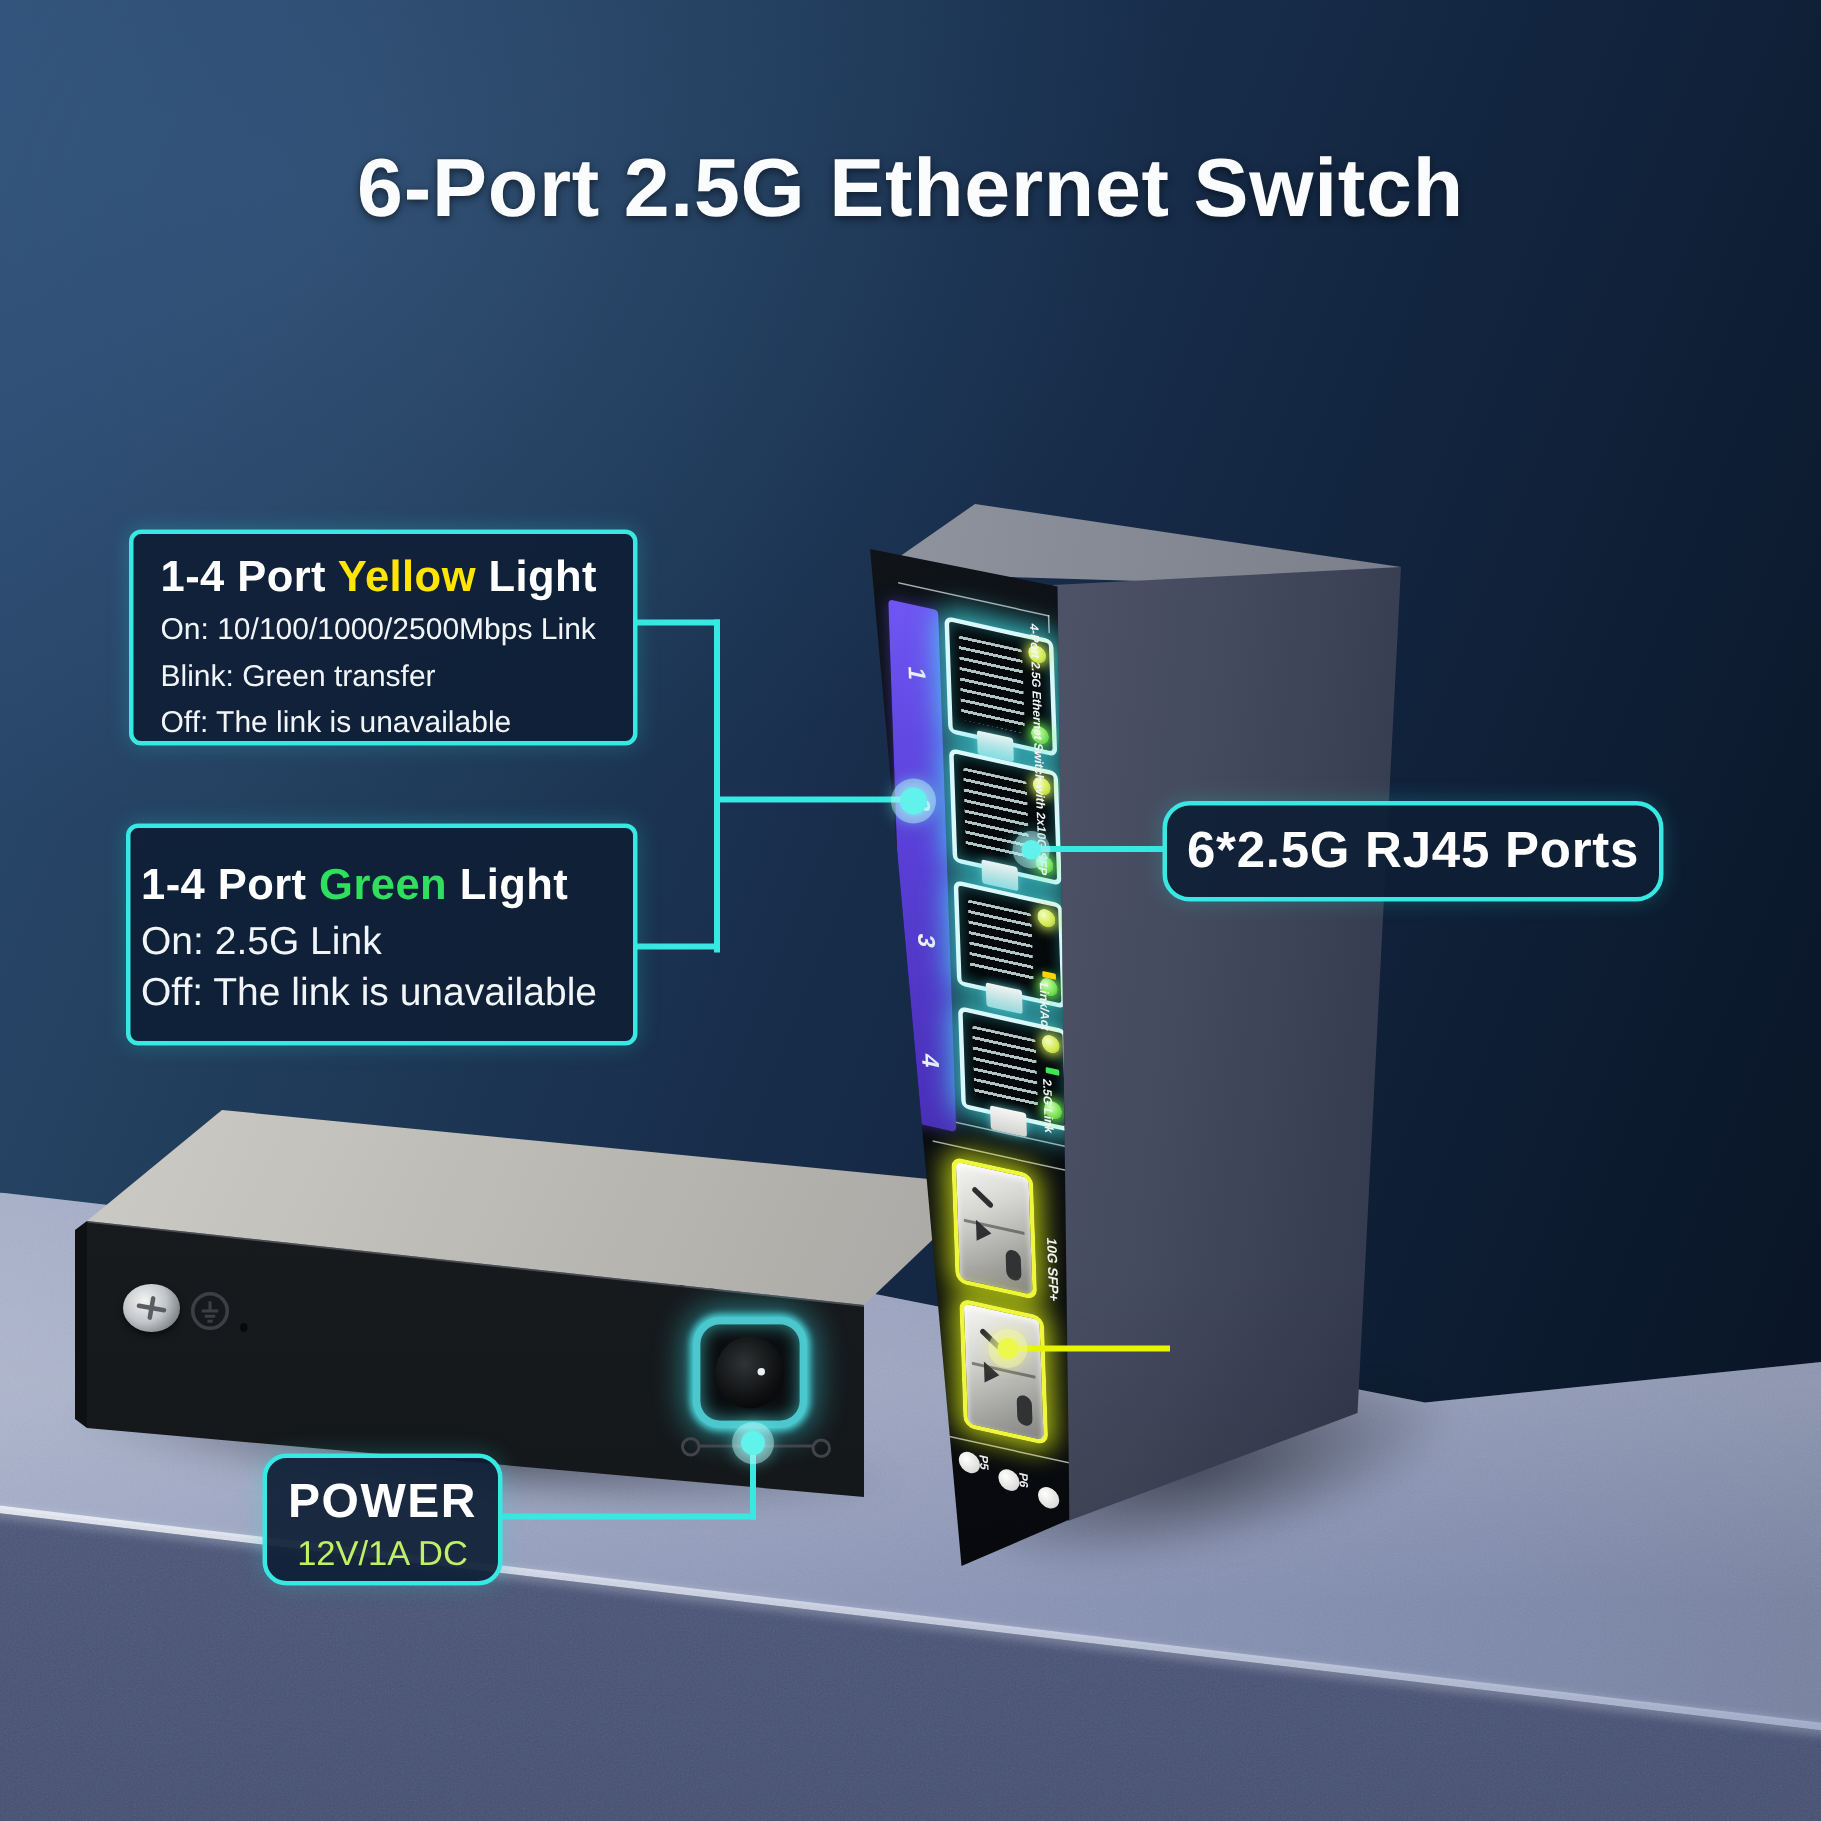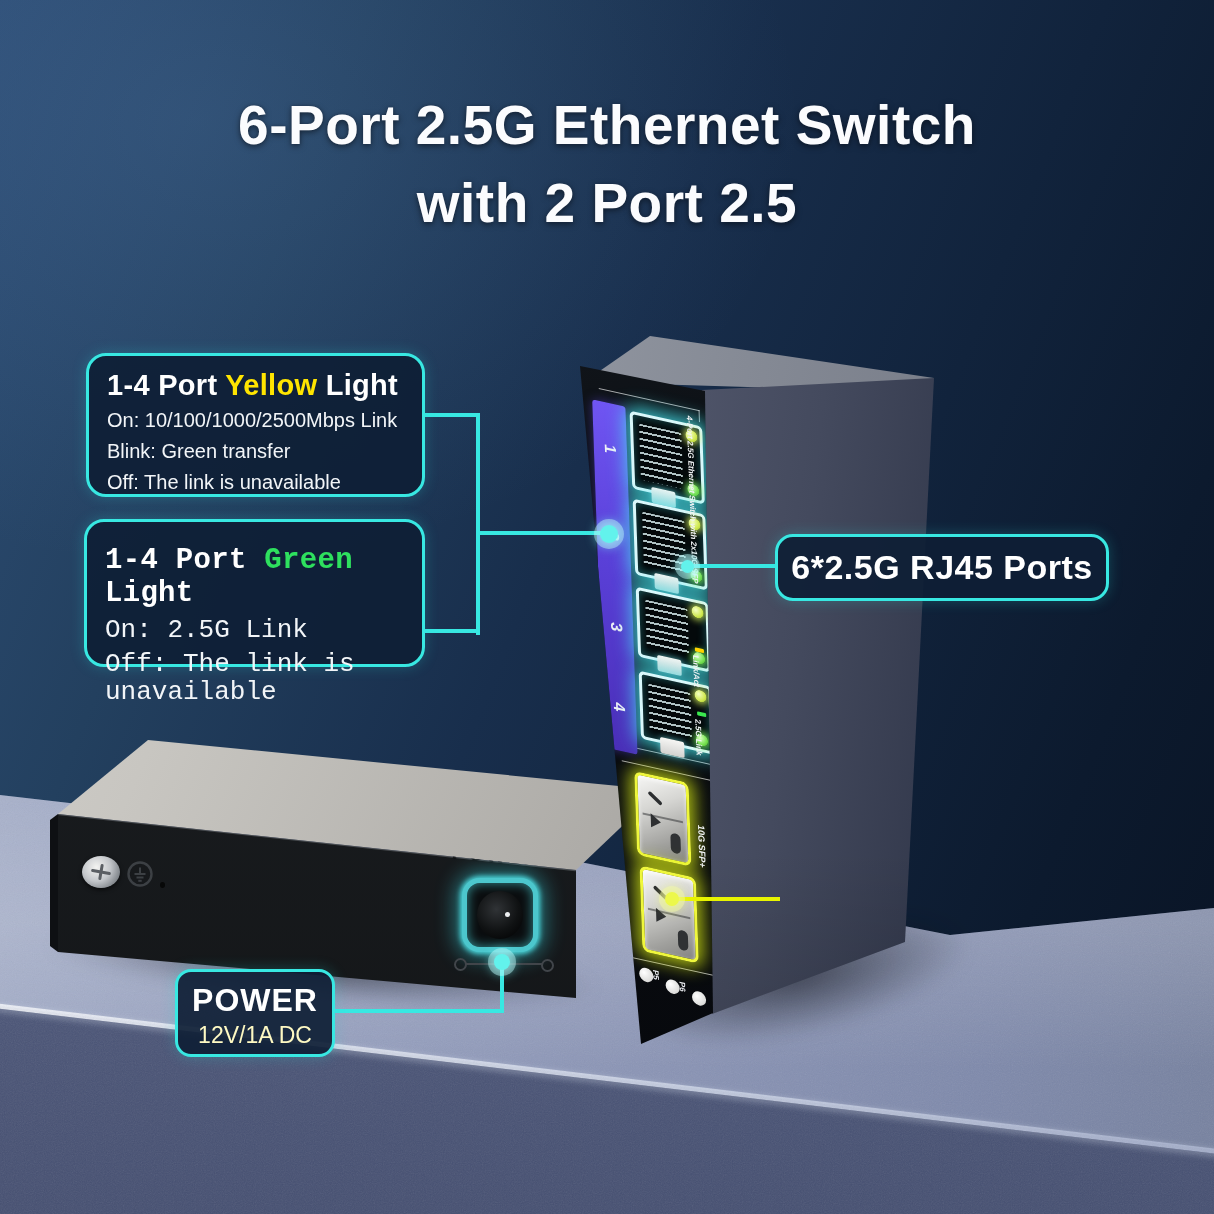--- a/index.html
+++ b/index.html
@@ -170,37 +170,37 @@
     background:radial-gradient(circle at 35% 35%,#ffffff,#dddddb 68%,#b5b5b3 100%);}
   
   .cline{position:absolute;background:var(--line-cyan);z-index:8;}
   .yline{position:absolute;background:var(--line-yellow);z-index:8;}
   .dot{position:absolute;border-radius:50%;z-index:9;}
   .dot.cyan{background:#62f2ec;box-shadow:0 0 0 6px rgba(190,250,250,.45),0 0 12px 3px rgba(110,240,240,.85);}
   .dot.yellow{background:#ecf84a;box-shadow:0 0 0 6px rgba(244,250,170,.45),0 0 12px 3px rgba(235,248,90,.85);}
   
   .note{
     position:absolute;box-sizing:border-box;color:#fff;z-index:10;
-    background:rgba(14,30,53,.92);border:3px solid var(--line-cyan);border-radius:20px;
+    background:rgba(14,30,53,.92);border:3px solid var(--line-cyan);border-radius:8px;
     box-shadow:0 0 14px rgba(40,220,220,.25);
   }
   .note h3{margin:0;font-size:29px;font-weight:bold;letter-spacing:.3px;}
   .note p{margin:6px 0 0 0;font-size:20px;line-height:25px;color:#f2f5f8;}
   .note-yellow{left:86px;top:353px;width:339px;height:144px;padding:13px 18px;}
-  .note-green{left:84px;top:519px;width:341px;height:148px;padding:22px 18px;font-family:Liberation Mono, monospace;}
+  .note-green{left:84px;top:549px;width:341px;height:148px;padding:22px 7px;}
   .note-green p{font-size:26px;line-height:28px;}
   .hl{font-weight:bold;}
   .note-pill{display:flex;align-items:center;justify-content:center;
     font-size:34px;font-weight:bold;border-radius:18px;letter-spacing:.5px;}
   .note-rj45{left:775px;top:534px;width:334px;height:67px;}
   .note-sfp{left:777px;top:869px;width:338px;height:67px;border-color:var(--line-yellow);
     box-shadow:0 0 14px rgba(235,248,60,.25);}
   .note-power{left:175px;top:969px;width:160px;height:88px;border-radius:16px;text-align:center;padding-top:10px;}
   .note-power .pt{font-size:32px;font-weight:bold;letter-spacing:1px;}
-  .note-power .ps{font-size:23px;margin-top:3px;color:#fef9c3;}
+  .note-power .ps{font-size:23px;margin-top:3px;color:#bef264;}
   
   .title{position:absolute;left:0;top:86px;width:1214px;text-align:center;z-index:10;
     color:#fbfcfe;font-weight:bold;font-size:55px;line-height:1.42;letter-spacing:.5px;
     text-shadow:0 2px 6px rgba(0,0,0,.5),0 0 2px rgba(40,60,90,.8);}
 </style>
 </head>
 <body>
 
 <div class="stage">
 
@@ -366,15 +366,14 @@
 
   <div class="note note-pill note-rj45">6*2.5G RJ45 Ports</div>
 
   <div class="note note-power">
     <div class="pt">POWER</div>
     <div class="ps">12V/1A DC</div>
   </div>
 
   <div class="title">
     <span style="display:block">6-Port 2.5G Ethernet Switch</span>
-    <span style="display:block">with 2 Port 2.5</span>
   </div>
 </div>
 
 </body></html>

